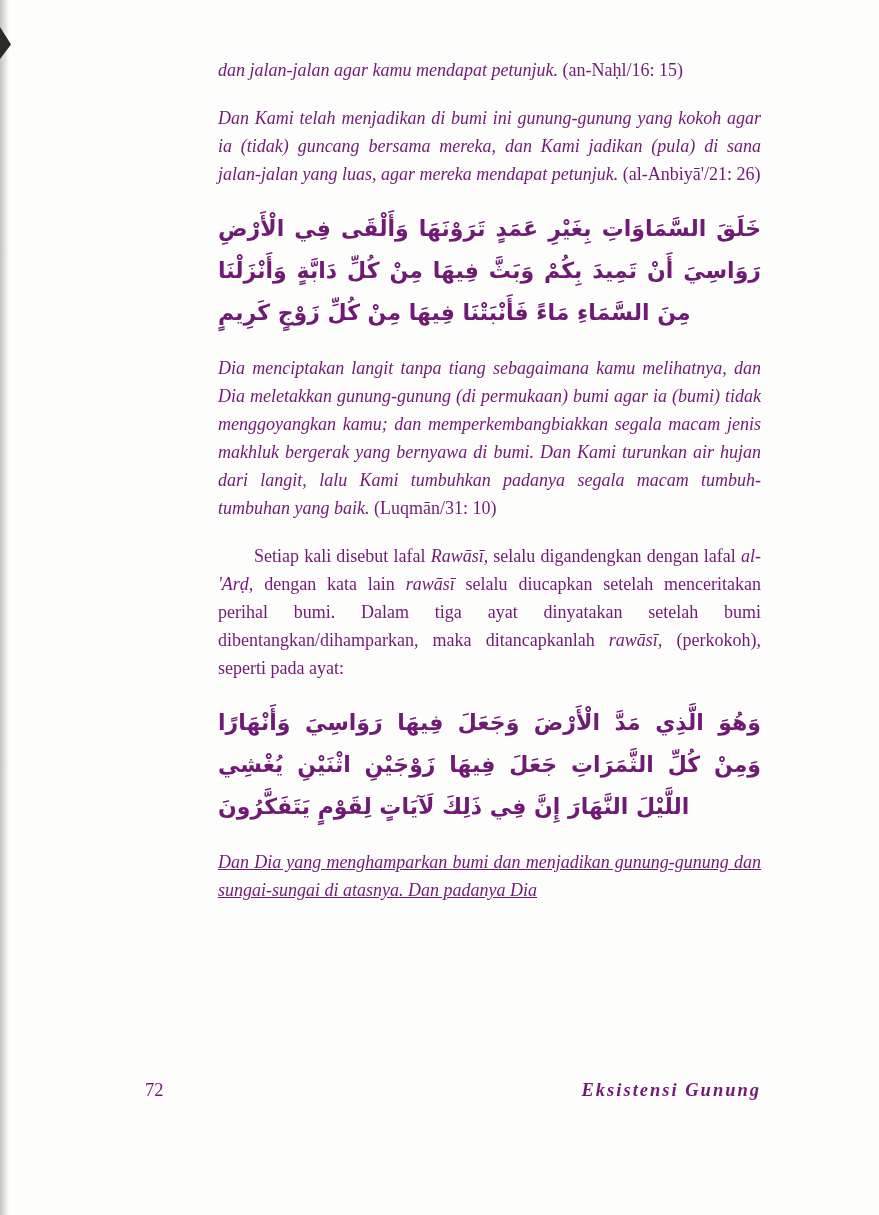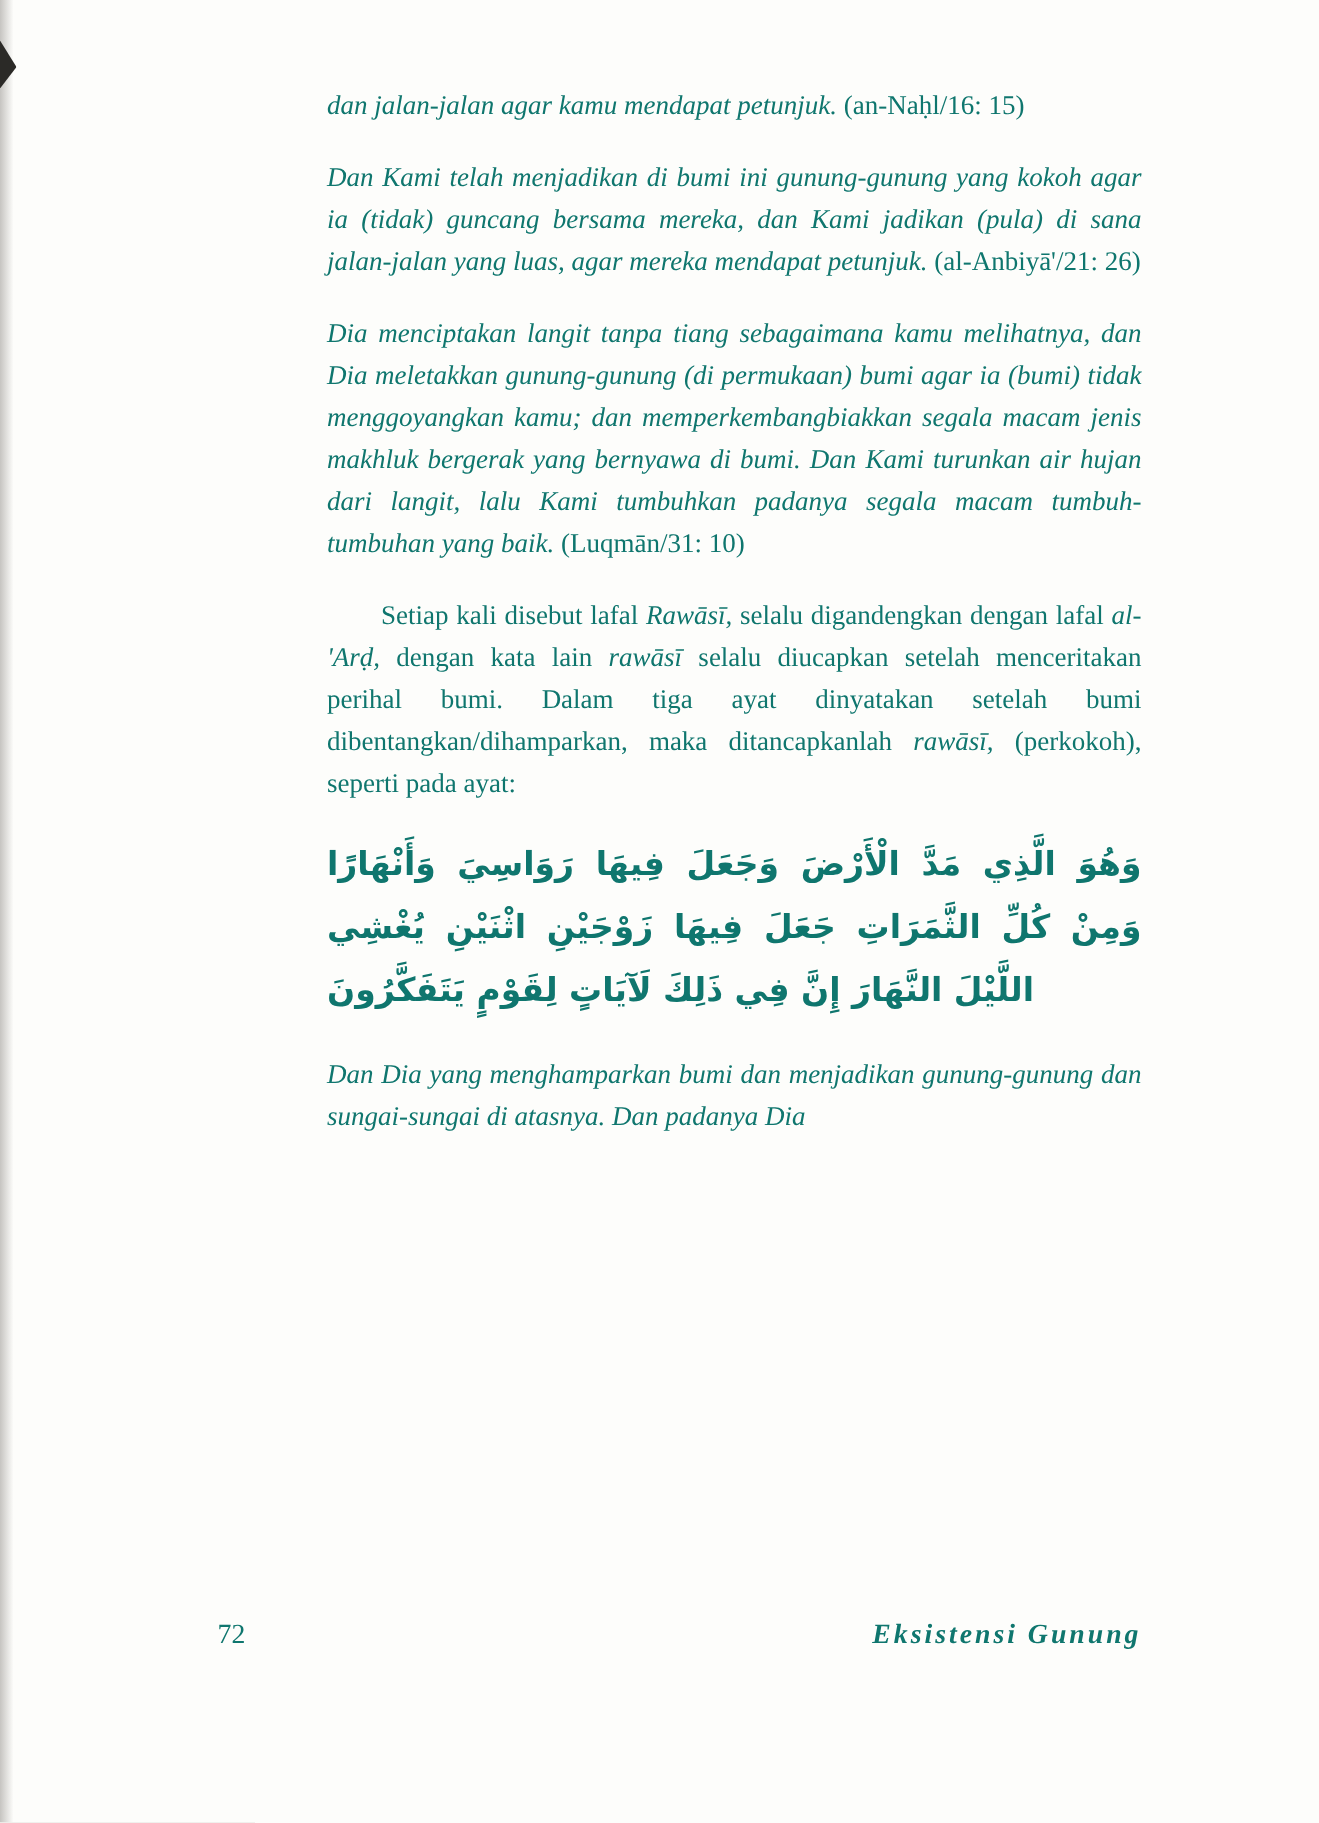--- a/index.html
+++ b/index.html
@@ -4,21 +4,21 @@
 <style>
   * { margin: 0; padding: 0; box-sizing: border-box; }
   html, body { width: 879px; }
   body { background: #d9d9d6; font-family: "Liberation Serif", "DejaVu Serif", serif; }
 
   .page {
     position: relative;
     width: 879px;
     height: 1215px;
     background: #fdfdfb;
-    color: #0f766e;
+    color: #701a75;
     overflow: hidden;
   }
 
   
   .gutter-shadow {
     position: absolute; left: 0; top: 0; bottom: 0; width: 9px;
     background: linear-gradient(90deg, rgba(70,65,58,0.30), rgba(70,65,58,0));
     pointer-events: none;
   }
   .corner-mark {
@@ -47,21 +47,21 @@
     font-family: "DejaVu Sans", sans-serif;
     font-weight: bold;
     font-size: 22px;
     line-height: 42px;
     text-align: justify;
     text-align-last: left;
     margin: 6px 0 20px 0;
   }
 
   .body-para { text-indent: 36px; }
-  .last-para { margin-bottom: 12px; }
+  .last-para { margin-bottom: 12px; text-decoration: underline; }
 
   .footer {
     position: absolute;
     left: 145px; top: 1080px; width: 616px;
     display: flex;
     justify-content: space-between;
     align-items: flex-start;
     font-size: 18.5px;
   }
   .running-title {
@@ -78,20 +78,21 @@
   <div class="gutter-shadow"></div>
   <div class="corner-mark"></div>
 
   <main class="content">
 
     <p class="para"><span class="it">dan jalan-jalan agar kamu mendapat petunjuk.</span><span class="ref"> (an-Naḥl/16: 15)</span></p>
 
 
     <p class="para"><span class="it">Dan Kami telah menjadikan di bumi ini gunung-gunung yang kokoh agar ia (tidak) guncang bersama mereka, dan Kami jadikan (pula) di sana jalan-jalan yang luas, agar mereka mendapat petunjuk.</span><span class="ref"> (al-Anbiyā'/21: 26)</span></p>
 
+    <p class="arabic" lang="ar" dir="rtl">خَلَقَ السَّمَاوَاتِ بِغَيْرِ عَمَدٍ تَرَوْنَهَا وَأَلْقَى فِي الْأَرْضِ رَوَاسِيَ أَنْ تَمِيدَ بِكُمْ وَبَثَّ فِيهَا مِنْ كُلِّ دَابَّةٍ وَأَنْزَلْنَا مِنَ السَّمَاءِ مَاءً فَأَنْبَتْنَا فِيهَا مِنْ كُلِّ زَوْجٍ كَرِيمٍ</p>
 
     <p class="para"><span class="it">Dia menciptakan langit tanpa tiang sebagaimana kamu melihatnya, dan Dia meletakkan gunung-gunung (di permukaan) bumi agar ia (bumi) tidak menggoyangkan kamu; dan memperkembangbiakkan segala macam jenis makhluk bergerak yang bernyawa di bumi. Dan Kami turunkan air hujan dari langit, lalu Kami tumbuhkan padanya segala macam tumbuh-tumbuhan yang baik.</span><span class="ref"> (Luqmān/31: 10)</span></p>
 
     <p class="para body-para"><span>Setiap kali disebut lafal </span><span class="it">Rawāsī,</span><span> selalu digandengkan dengan lafal </span><span class="it">al-'Arḍ,</span><span> dengan kata lain </span><span class="it">rawāsī</span><span> selalu diucapkan setelah menceritakan perihal bumi. Dalam tiga ayat dinyatakan setelah bumi dibentangkan/dihamparkan, maka ditancapkanlah </span><span class="it">rawāsī,</span><span> (perkokoh), seperti pada ayat:</span></p>
 
     <p class="arabic" lang="ar" dir="rtl">وَهُوَ الَّذِي مَدَّ الْأَرْضَ وَجَعَلَ فِيهَا رَوَاسِيَ وَأَنْهَارًا وَمِنْ كُلِّ الثَّمَرَاتِ جَعَلَ فِيهَا زَوْجَيْنِ اثْنَيْنِ يُغْشِي اللَّيْلَ النَّهَارَ إِنَّ فِي ذَلِكَ لَآيَاتٍ لِقَوْمٍ يَتَفَكَّرُونَ</p>
 
     <p class="para last-para"><span class="it">Dan Dia yang menghamparkan bumi dan menjadikan gunung-gunung dan sungai-sungai di atasnya. Dan padanya Dia</span></p>
 
   </main>

